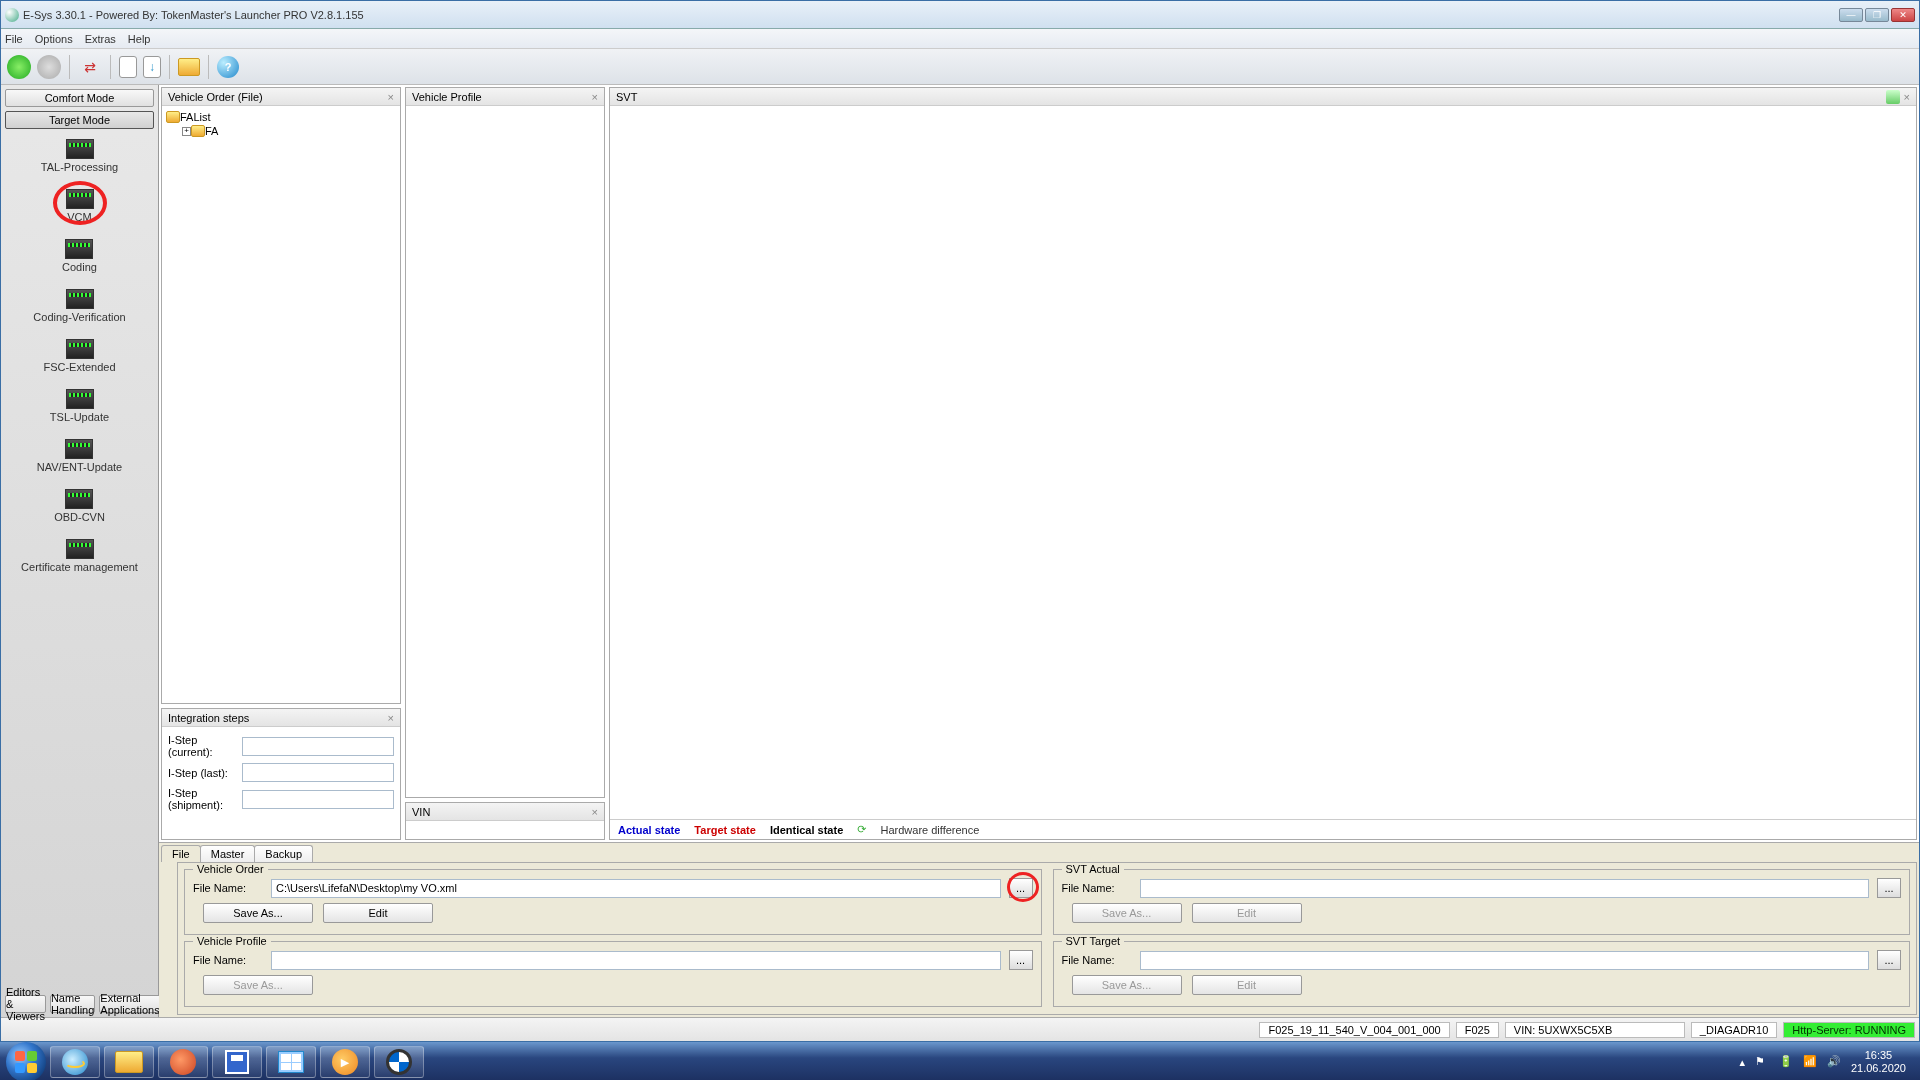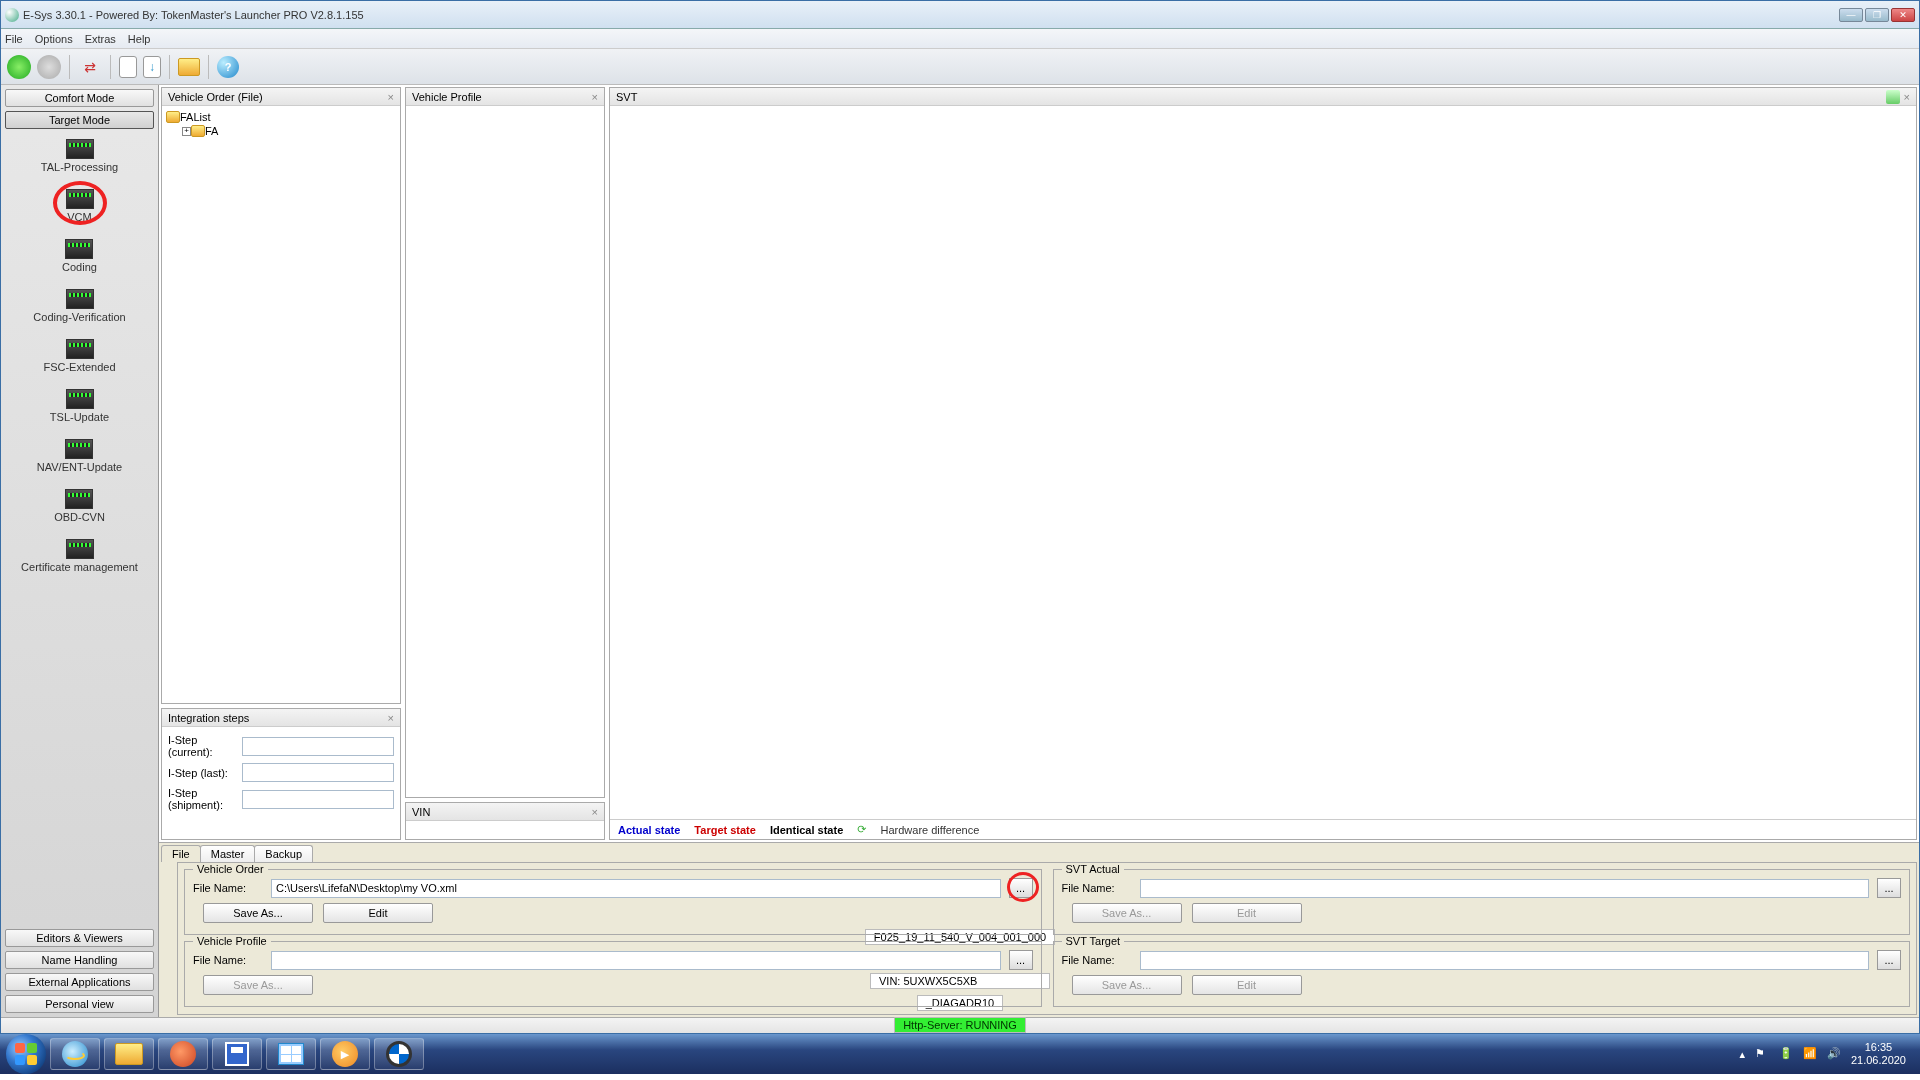--- a/index.html
+++ b/index.html
@@ -34,21 +34,21 @@
 .main { display: flex; height: 932px; }
 .left-panel { width: 158px; background: linear-gradient(to bottom,#e8e8e8,#d4d4d4); border-right: 1px solid #999; display:flex; flex-direction:column; padding:4px; gap:4px; }
 .mode-btn { height:18px; background: linear-gradient(to bottom,#f8f8f8,#e0e0e0); border:1px solid #999; border-radius:2px; display:flex; align-items:center; justify-content:center; cursor:pointer;}
 .mode-btn.active { border:1px solid #555; background: linear-gradient(to bottom,#e8e8e8,#d0d0d0);}
 .left-tools { flex:1; border:0px solid #aaa; display:flex; flex-direction:column; align-items:center; padding-top:6px; overflow:hidden;}
 .tool-item { display:flex; flex-direction:column; align-items:center; margin-bottom:16px; position:relative;}
 .tool-icon { width:28px; height:20px; background:linear-gradient(#555,#222); border:1px solid #333; position:relative;}
 .tool-icon::before{content:""; position:absolute; left:2px; right:2px; top:3px; height:4px; background: repeating-linear-gradient(90deg,#3f3,#3f3 2px,#222 2px,#222 4px);}
 .tool-label { margin-top:2px; text-align:center; color:#333; }
 .circle-highlight { position:absolute; width:54px; height:44px; border:4px solid #e22; border-radius:50%; top:-8px; left:50%; transform:translateX(-50%);}
-.left-bottom-btns { display:flex; flex-direction:column; gap:4px; margin-top:auto; }
+.left-bottom-btns { display:flex; flex-direction:row; gap:4px; margin-top:auto; }
 
 
 .center { flex:1; display:flex; flex-direction:column; }
 .center-top { flex:1; display:flex; gap:4px; padding:2px; min-height:0;}
 .panel { background:#fff; border:1px solid #aaa; display:flex; flex-direction:column; }
 .panel-header { height:18px; background: linear-gradient(to bottom,#f4f4f4,#e4e4e4); border-bottom:1px solid #ccc; display:flex; align-items:center; padding:0 6px; justify-content:space-between;}
 .panel-header .x { color:#888; cursor:pointer;}
 .panel-body { flex:1; padding:4px; overflow:auto; min-height:0;}
 
 .col-vo { width:240px; display:flex; flex-direction:column; gap:4px;}
@@ -88,21 +88,21 @@
 .fieldset .legend { position:absolute; top:-7px; left:8px; background:#ece9d8; padding:0 4px;}
 .frow { display:flex; align-items:center; gap:8px; margin-bottom:5px;}
 .frow label { width:70px;}
 .frow input[type=text] { flex:1; height:19px; border:1px solid #abc; background:#fff; padding:0 4px;}
 .frow .browse { width:24px; height:20px; border:1px solid #999; background:linear-gradient(#fff,#ddd); display:flex;align-items:center;justify-content:center;}
 .btn { height:20px; border:1px solid #999; background:linear-gradient(#fff,#e4e4e4); border-radius:2px; padding:0 18px; display:inline-flex; align-items:center; justify-content:center; min-width:110px;}
 .btn.disabled { color:#999;}
 .circle-highlight-sm { position:absolute; width:32px; height:30px; border:3px solid #e22; border-radius:50%;}
 
 
-.statusbar { height:16px; background:linear-gradient(#f4f4f4,#e4e4e4); border-top:1px solid #aaa; display:flex; align-items:center; justify-content:flex-end; padding:0 4px; gap:6px;flex-direction:column;}
+.statusbar { height:24px; background:linear-gradient(#f4f4f4,#e4e4e4); border-top:1px solid #aaa; display:flex; align-items:center; justify-content:flex-end; padding:0 4px; gap:6px;}
 .status-cell { border:1px solid #bbb; padding:1px 8px; background:#fff; height:16px; display:flex; align-items:center;}
 .status-cell.green { background:#3e3; color:#030;}
 
 
 .taskbar { height:40px; background: linear-gradient(to bottom, rgba(90,140,200,0.9), rgba(30,60,120,0.95) 40%, rgba(20,40,90,0.97)); display:flex; align-items:center; padding:0 6px; gap:4px;}
 .start-orb { width:40px; height:40px; border-radius:50%; background:radial-gradient(circle at 35% 35%, #9cf 0%, #37c 40%, #025 100%); display:grid; grid-template:1fr 1fr/1fr 1fr; padding:9px; gap:2px;}
 .start-orb div{border-radius:2px;}
 .start-orb div:nth-child(1){background:#f64;}
 .start-orb div:nth-child(2){background:#6c3;}
 .start-orb div:nth-child(3){background:#39f;}

